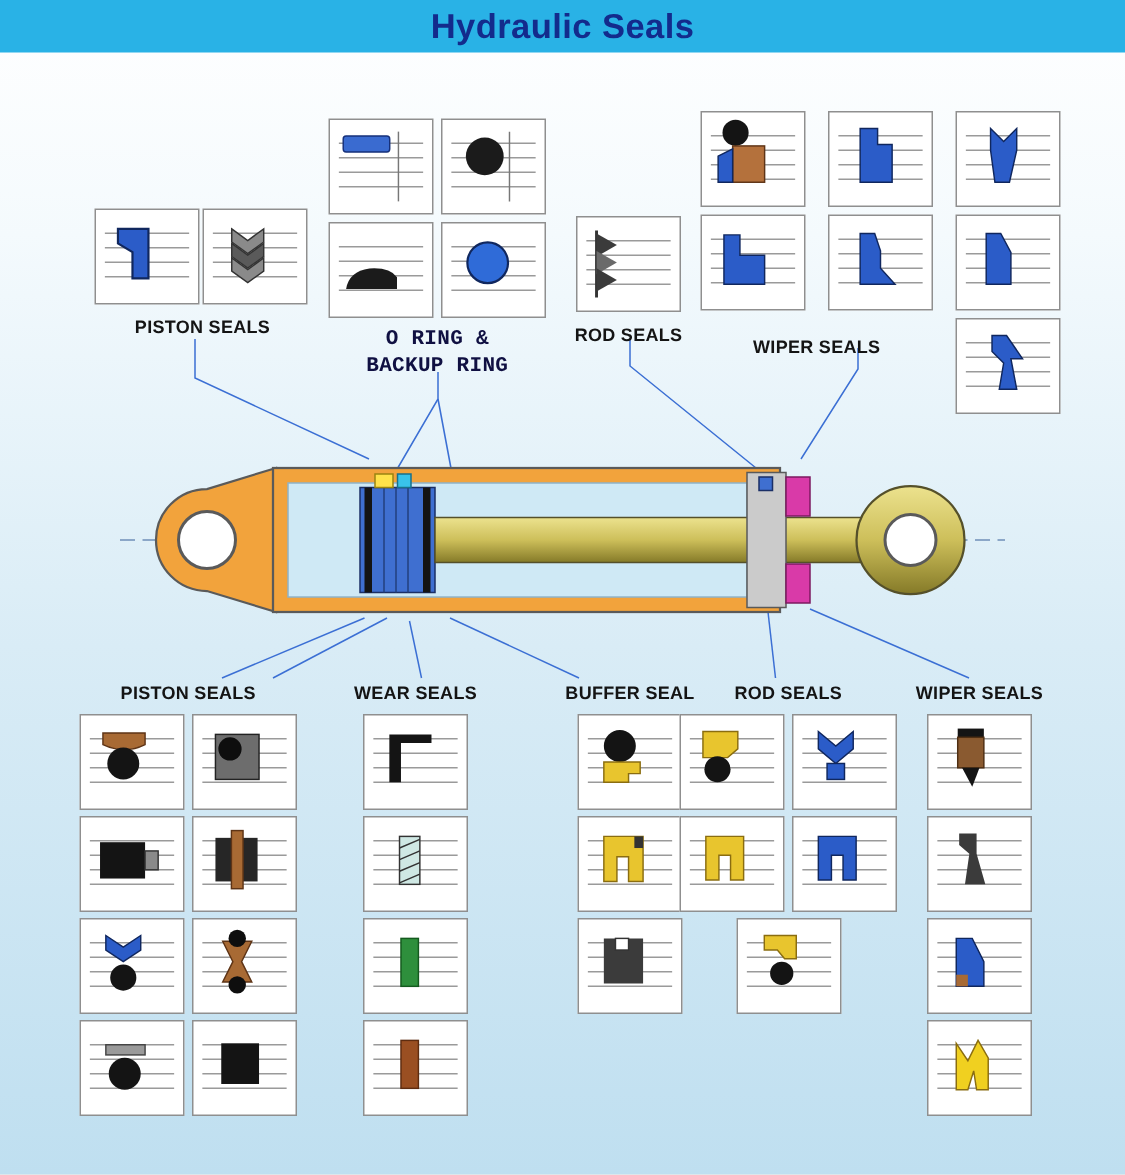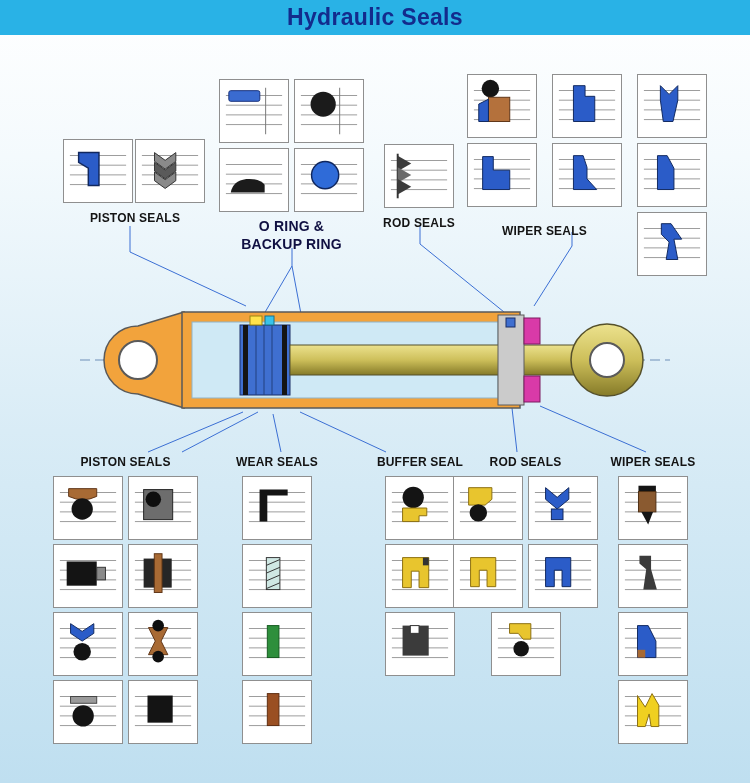--- a/index.html
+++ b/index.html
@@ -21,21 +21,21 @@
   .glabel{
     font-weight:bold;font-size:12px;color:#141414;text-align:center;
     white-space:pre-line;line-height:1.3;letter-spacing:.2px;
   }
   
   .g-piston-top{left:63px;top:139px;width:144px;}
   .g-piston-top .cells{grid-template-columns:repeat(2,70px);gap:2px;}
   .g-piston-top .glabel{margin-top:8px;}
   .g-oring{left:219px;top:79px;width:145px;}
   .g-oring .cells{grid-template-columns:repeat(2,70px);gap:5px;}
-  .g-oring .glabel{font-size:14px;margin-top:5px;color:#101042;}
+  .g-oring .glabel{font-size:14px;margin-top:5px;color:#101042;font-family:Liberation Mono, monospace;}
   .g-rod-top{left:384px;top:144px;width:70px;}
   .g-rod-top .cells{grid-template-columns:70px;}
   .g-rod-top .glabel{white-space:nowrap;margin:8px -15px 0;}
   .g-wiper-top{left:467px;top:74px;width:240px;height:205px;}
   .g-wiper-top .cells{grid-template-columns:repeat(3,70px);column-gap:15px;row-gap:5px;}
   .g-wiper-top .cells .cell:nth-child(7){grid-column:3;}
   .g-wiper-top .glabel{position:absolute;left:0;top:150px;width:155px;}
   
   .bgroup .glabel{margin:0 -28px 5px;white-space:nowrap;}
   .g-piston-b{left:53px;top:455px;width:145px;}

